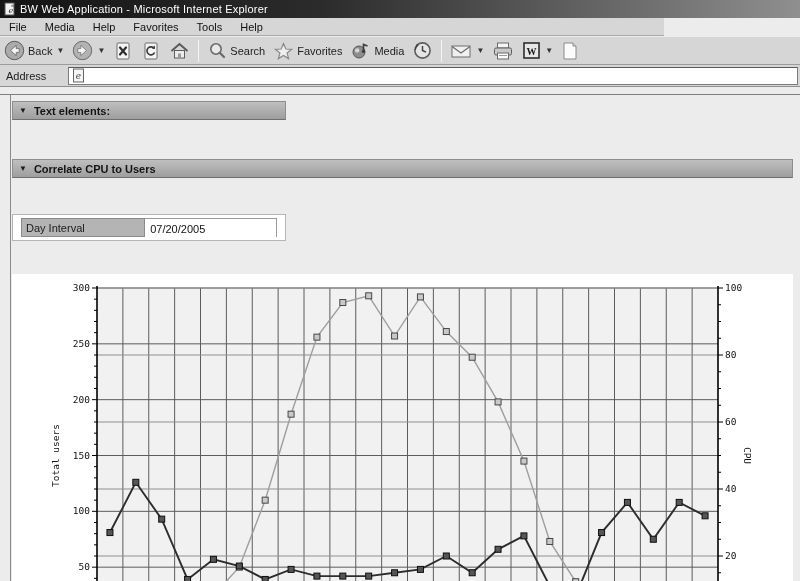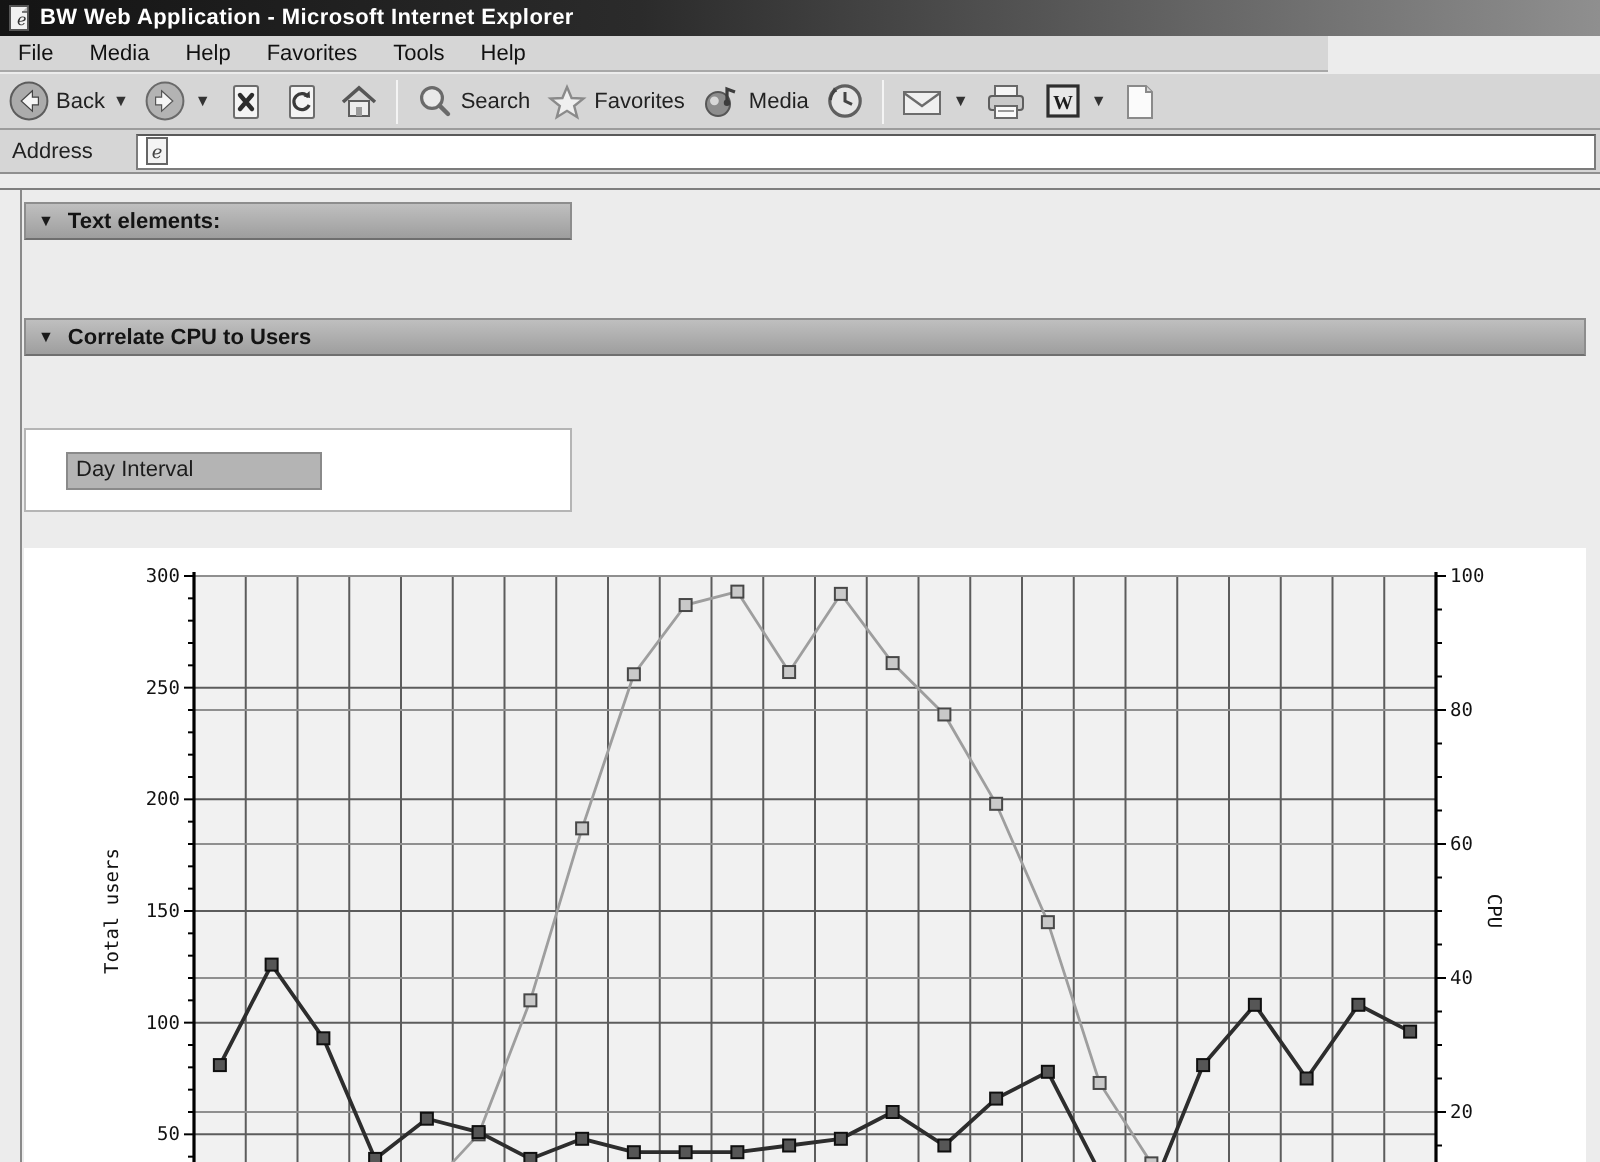--- a/index.html
+++ b/index.html
@@ -4,21 +4,21 @@
 <style>
   * { margin:0; padding:0; box-sizing:border-box; }
   html,body { width:800px; height:581px; background:#ececec; overflow:hidden;
               font-family:"Liberation Sans", sans-serif; }
   .win { position:absolute; top:0; left:0; width:800px; height:581px; background:#ececec; }
 
   
   .titlebar { position:absolute; top:0; left:0; width:800px; height:18px;
     background:linear-gradient(to right,#141414,#2b2b2b 40%,#8f8f8f); display:flex; align-items:center; }
   .titlebar .ico { width:14px; height:14px; margin:0 3px 0 3px; display:flex; }
-  .titlebar .txt { color:#ffffff; font-weight:bold; font-size:11px; letter-spacing:0.2px; }
+  .titlebar .txt { color:#ffffff; font-weight:normal; font-size:11px; letter-spacing:0.2px; }
 
   
   .menubar { position:absolute; top:18px; left:0; width:664px; height:18px; background:#d6d6d6;
     border-bottom:1px solid #a8a8a8; display:flex; align-items:center; font-size:11px; color:#111; }
   .menubar .mi { padding:2px 9px; cursor:default; }
 
   
   .toolbar { position:absolute; top:37px; left:0; width:800px; height:28px; background:#d6d6d6;
     border-bottom:1px solid #9c9c9c; display:flex; align-items:center; font-size:11px; color:#222; }
   .tbtn { display:flex; align-items:center; gap:3px; padding:4px 4px; height:26px; }
@@ -40,21 +40,21 @@
   .content { position:absolute; top:94px; left:0; width:800px; height:487px; background:#ececec;
     border-top:1px solid #7e7e7e; }
   .content .ledge { position:absolute; left:10px; top:0; width:1px; height:487px; background:#8a8a8a; }
 
   .secbar { position:absolute; height:19px; background:linear-gradient(#bfbfbf,#9e9e9e);
     border:1px solid #8d8d8d; border-bottom-color:#6f6f6f; display:flex; align-items:center;
     font-size:11px; font-weight:bold; color:#141414; }
   .secbar .tri { font-size:8px; margin:0 7px 0 6px; color:#1a1a1a; }
 
   .formpanel { position:absolute; left:12px; top:119px; width:274px; height:27px; background:#ffffff;
-    border:1px solid #b5b5b5; display:flex; align-items:center; padding:20px; }
+    border:1px solid #b5b5b5; display:flex; align-items:center; padding:8px; }
   .flabel { width:128px; height:19px; background:#b4b4b4; border:1px solid #8a8a8a;
     font-size:11px; color:#1c1c1c; display:flex; align-items:center; padding-left:4px; }
   .finput { width:136px; height:19px; border:1px solid #9a9a9a; border-left:none; background:#fff; }
   .finput input { width:100%; height:17px; border:none; outline:none; font-size:11px;
     font-family:"Liberation Sans",sans-serif; padding-left:5px; color:#111; }
 
   .chartcanvas { position:absolute; left:12px; top:179px; width:781px; height:388px; background:#ffffff; }
   .chartcanvas svg { display:block; }
 </style>
 </head>
@@ -222,20 +222,23 @@
   <div class="content">
     <div class="ledge"></div>
 
     <div class="secbar" style="left:12px; top:6px; width:274px;">
       <span class="tri">▼</span>
       <span>Text elements:</span>
     </div>
 
     <div class="formpanel">
       <div class="flabel">Day Interval</div>
+      <div class="finput">
+        <input type="text" value="07/20/2005" style="">
+      </div>
     </div>
 
     <div class="secbar" style="left:12px; top:64px; width:781px;">
       <span class="tri">▼</span>
       <span>Correlate CPU to Users</span>
     </div>
 
     <div class="chartcanvas">
       <svg id="chart-svg" width="781" height="388" viewBox="0 0 781 388">
           <rect x="85" y="14" width="621" height="335" fill="#f1f1f1"></rect>

